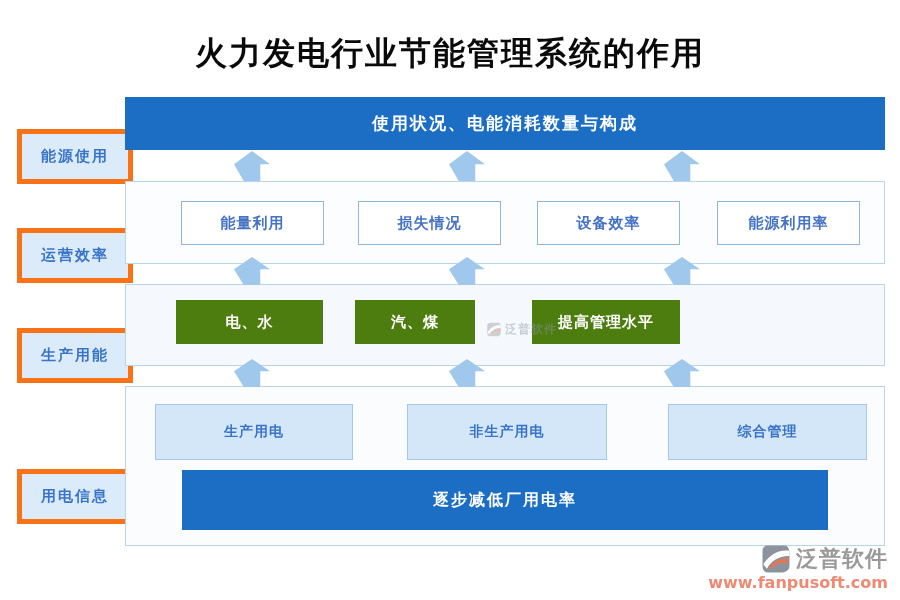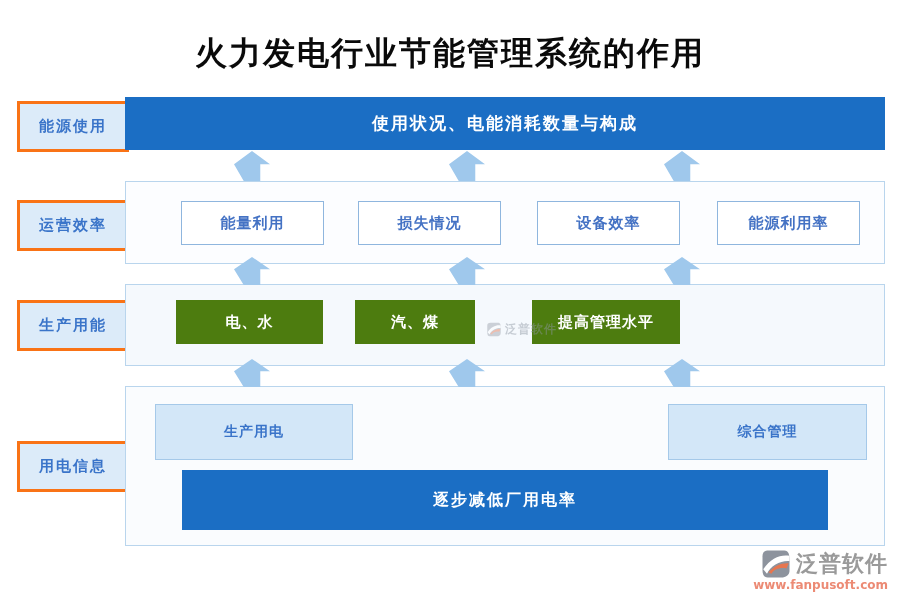--- a/index.html
+++ b/index.html
@@ -4,23 +4,23 @@
 <style>
   html,body{margin:0;padding:0;background:#fff;}
   .canvas{position:relative;width:900px;height:600px;background:#ffffff;overflow:hidden;
           font-family:"Liberation Sans","DejaVu Sans",sans-serif;}
 
   .title{position:absolute;top:32px;left:0;right:0;text-align:center;
          font-family:"Liberation Serif","DejaVu Serif",serif;
          font-size:32px;font-weight:bold;color:#0a0a0a;letter-spacing:2px;}
 
   .side-label{position:absolute;left:17px;width:106px;height:45px;
-         background:#dcebf9;border:3px solid #f97316;color:#3a74c9;
+         background:#dcebf9;border:5px solid #f97316;color:#3a74c9;
          font-size:15px;font-weight:bold;display:flex;align-items:center;
-         justify-content:center;letter-spacing:2px;}
+         justify-content:center;letter-spacing:2px;margin-top:28px;}
   .sl-1{top:101px}.sl-2{top:200px}.sl-3{top:300px}.sl-4{top:441px}
 
   .bar-top{position:absolute;left:125px;top:97px;width:760px;height:53px;
          background:#1b6ec4;color:#ffffff;font-size:17px;font-weight:bold;
          display:flex;align-items:center;justify-content:center;letter-spacing:2px;}
 
   .container{position:absolute;left:125px;width:758px;border:1px solid #b9d5ed;z-index:1;}
   .c-2{top:181px;height:81px;background:#fcfdff;}
   .c-3{top:284px;height:80px;background:#f5f9fd;}
   .c-4{top:386px;height:158px;background:#fafcfe;}
@@ -51,21 +51,21 @@
   .ar-c1{left:234px}.ar-c2{left:449px}.ar-c3{left:664px}
 
   .watermark{position:absolute;left:486px;top:321px;display:flex;align-items:center;
          gap:3px;opacity:0.45;z-index:4;}
   .watermark .wm-text{font-size:12px;color:#8d96a2;font-weight:bold;letter-spacing:1px;}
 
   .footer{position:absolute;right:12px;bottom:8px;z-index:5;}
   .footer-top{display:flex;align-items:center;justify-content:flex-end;gap:3px;}
   .brand{font-family:"Liberation Serif","DejaVu Serif",serif;font-size:22px;
          color:#9a9a9a;font-weight:bold;letter-spacing:1px;}
-  .url{text-align:right;font-size:12px;color:#ec8a74;font-weight:bold;margin-top:-1px;
+  .url{text-align:right;font-size:16px;color:#ec8a74;font-weight:bold;margin-top:-1px;
        font-family:"DejaVu Sans",sans-serif;}
 </style>
 </head>
 <body>
 
 <div class="canvas">
 
   <div class="title">火力发电行业节能管理系统的作用</div>
 
   <div class="side-label sl-1">能源使用</div>
@@ -102,20 +102,21 @@
     </svg>
     <span class="wm-text">泛普软件</span>
   </div>
 
   <div class="arrow ar-r3 ar-c1"></div>
   <div class="arrow ar-r3 ar-c2"></div>
   <div class="arrow ar-r3 ar-c3"></div>
 
   <div class="container c-4"></div>
   <div class="light-box lb-1">生产用电</div>
+  <div class="light-box lb-2">非生产用电</div>
   <div class="light-box lb-3">综合管理</div>
   <div class="bar-bottom">逐步减低厂用电率</div>
 
   <div class="footer">
     <div class="footer-top">
       <svg width="34" height="30" viewBox="0 0 40 40">
         <path fill="#8d939d" d="M10 2 L31 2 C37 2 38 8 38 14 L38 29 C38 35 33 38 27 38 L9 38 C3 38 2 33 2 27 L2 10 C2 4 5 2 10 2 Z"></path>
         <path fill="#ffffff" d="M3 27 C13 12 26 7 38 9 L38 16 C26 15 13 22 8 33 Z"></path>
         <path fill="#e7764f" d="M10 31 C18 22 28 18 37 19 L34 26 C26 24 17 27 14 33 Z"></path>
       </svg>

